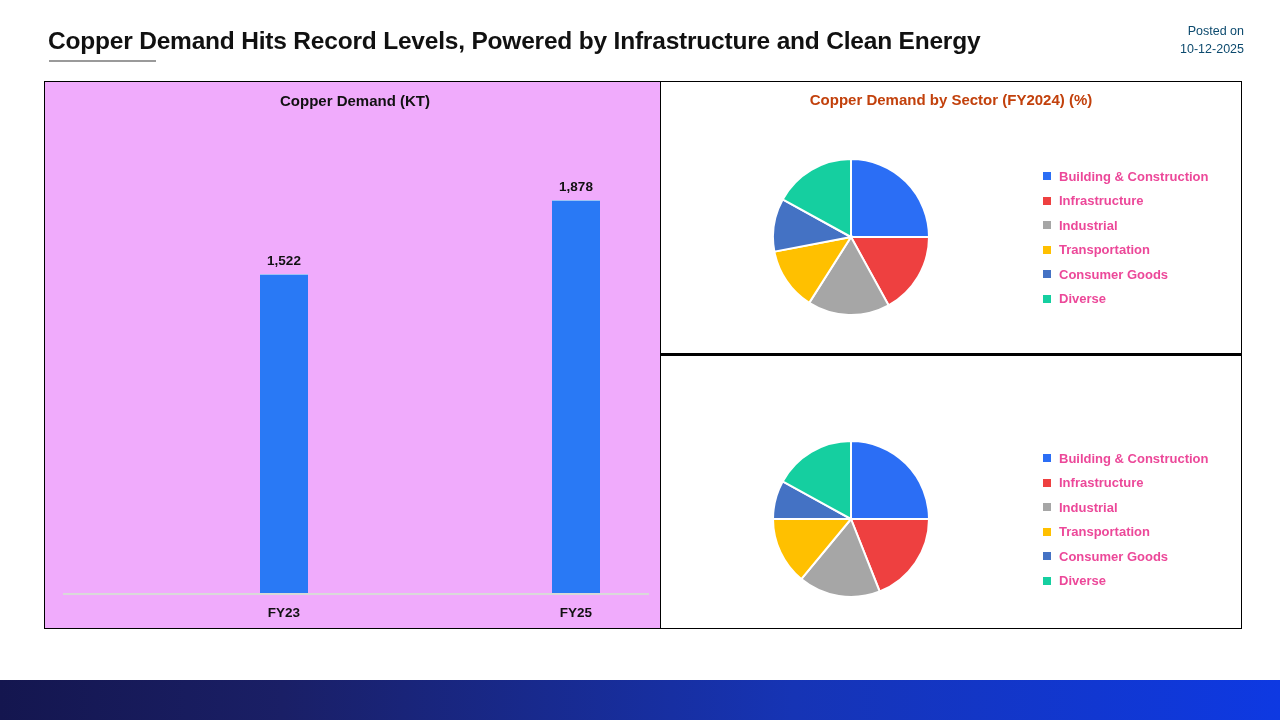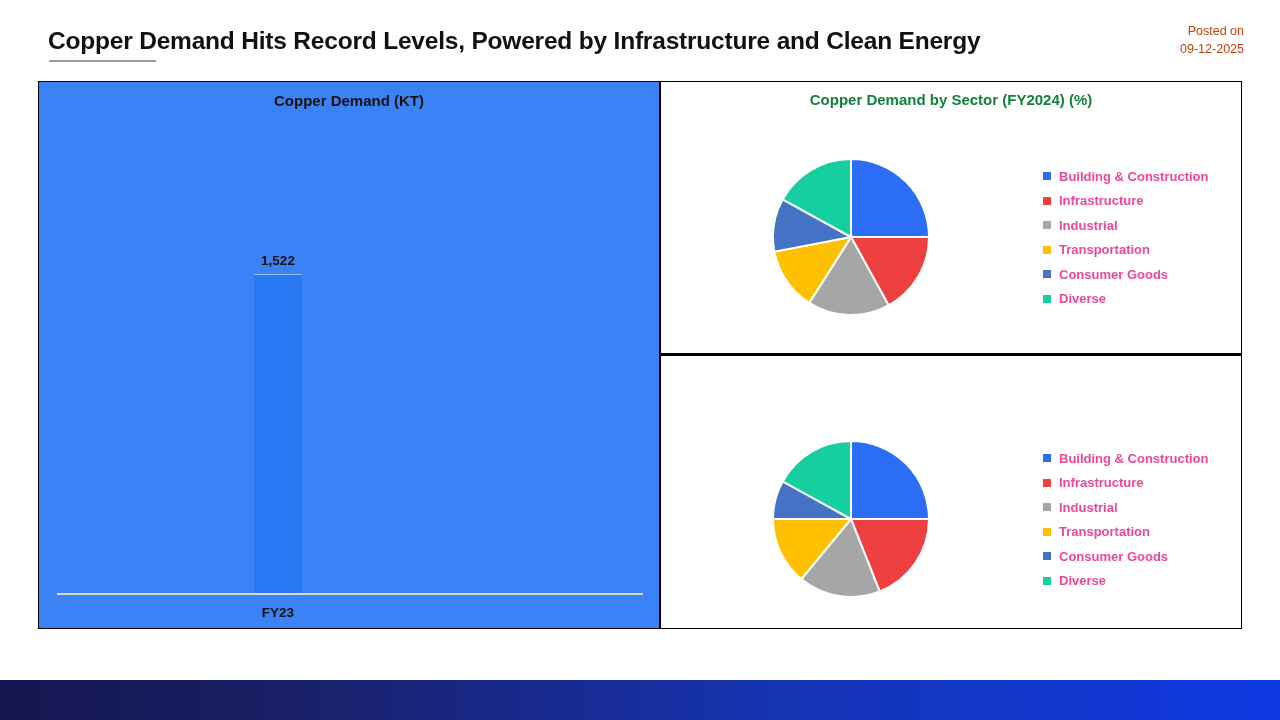--- a/index.html
+++ b/index.html
@@ -20,43 +20,43 @@
   }
   .title-underline {
     position: absolute; left: 49px; top: 60px;
     width: 107px; height: 2px; background: #9a9a9a;
   }
   .posted-wrap {
     position: absolute; right: 36px; top: 22px;
     text-align: right; line-height: 1.45;
   }
   .posted-label, .posted-date {
-    font-size: 12.5px; color: #c2410c; font-weight: normal;
+    font-size: 12.5px; color: #0c4a6e; font-weight: normal;
     display: block; white-space: nowrap;
   }
 
   
   .panel-left {
-    position: absolute; left: 38px; top: 81px;
+    position: absolute; left: 44px; top: 81px;
     width: 622px; height: 548px;
-    border: 1.5px solid #000; background: #3b82f6;
+    border: 1.5px solid #000; background: #f0abfc;
   }
   .panel-right {
     position: absolute; left: 660px; top: 81px;
     width: 582px; height: 548px;
     border: 1.5px solid #000; background: #fff;
   }
   .panel-divider {
     position: absolute; left: 660px; top: 353px;
     width: 582px; height: 2.5px; background: #000;
   }
 
   .chart-title {
     position: absolute; width: 100%; text-align: center;
-    font-size: 15px; font-weight: bold; color: #15803d;
+    font-size: 15px; font-weight: bold; color: #c2410c;
   }
   .chart-title.dark { color: #111; }
 
   
   .bars-area { position: absolute; left: 0; top: 0; width: 620px; height: 546px; }
   .axis-line {
     position: absolute; left: 18px; top: 511px;
     width: 586px; height: 1.5px; background: #d9d9d9;
   }
   .bar-group { position: absolute; bottom: 0; width: 146px; height: 546px; }
@@ -99,32 +99,37 @@
 </head>
 <body>
 
 <div id="page">
 
   <div class="header">
     <div class="page-title">Copper Demand Hits Record Levels, Powered by Infrastructure and Clean Energy</div>
     <div class="title-underline"></div>
     <div class="posted-wrap">
       <span class="posted-label">Posted on</span>
-      <span class="posted-date">09-12-2025</span>
+      <span class="posted-date">10-12-2025</span>
     </div>
   </div>
 
   <div class="panel-left">
     <div class="chart-title dark" style="top:10px">Copper Demand (KT)</div>
     <div class="bars-area" id="bars-area">
       <div class="axis-line"></div>
         <div class="bar-group" style="left: 166px;">
           <div class="bar" style="height: 318.895px; background: rgb(41, 121, 245);"></div>
           <div class="bar-value" style="bottom: 359.895px;">1,522</div>
           <div class="bar-cat">FY23</div>
+        </div>
+        <div class="bar-group" style="left: 458px;">
+          <div class="bar" style="height: 393.486px; background: rgb(41, 121, 245);"></div>
+          <div class="bar-value" style="bottom: 434.486px;">1,878</div>
+          <div class="bar-cat">FY25</div>
         </div>
       </div>
   </div>
 
   <div class="panel-right">
     <div class="pie-block" id="pie-block-0" style="top:0;height:270px">
       <div class="chart-title" style="top:9px">Copper Demand by Sector (FY2024) (%)</div>
     <div class="pie-label" style="left: 224.196px; top: 120.804px;">25%</div>
         <div class="pie-label" style="left: 231.625px; top: 179.617px;">17%</div>
         <div class="pie-label" style="left: 188.481px; top: 203.336px;">17%</div>

